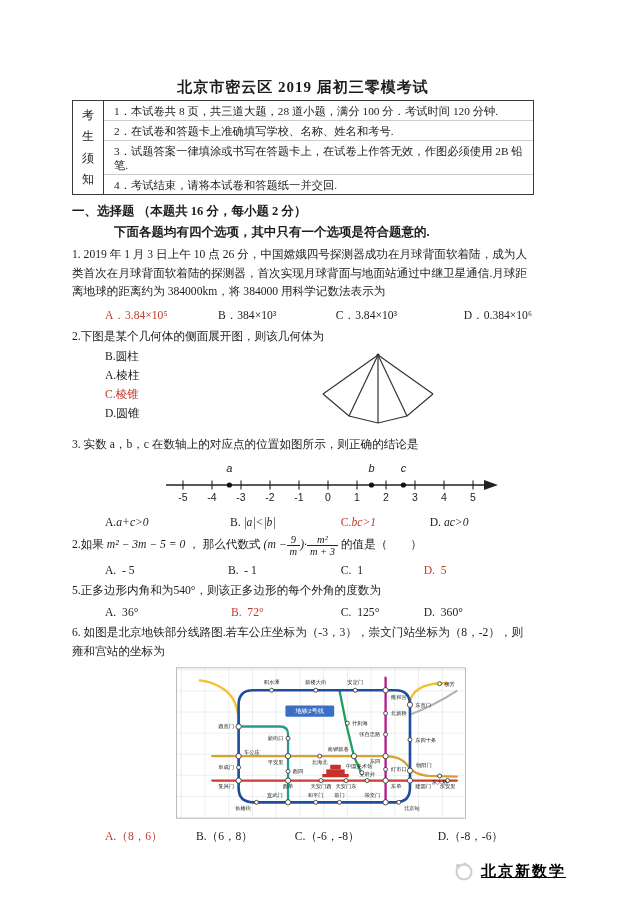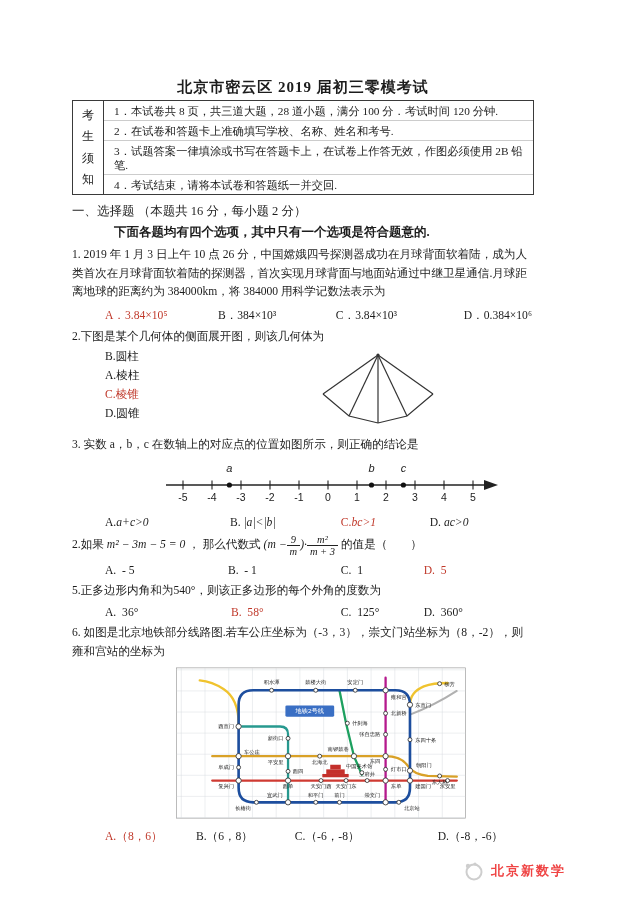--- a/index.html
+++ b/index.html
@@ -7,38 +7,38 @@
   .doc{position:relative;width:640px;height:905px;padding:78px 106px 0 72px;box-sizing:border-box;}
   .title{text-align:center;font-size:15px;font-weight:bold;letter-spacing:1px;}
   .subject-row{position:relative;text-align:center;margin-top:8px;height:34px;}
   .subject{font-size:22px;font-weight:bold;letter-spacing:9px;}
   .date{position:absolute;right:4px;bottom:2px;font-size:12.5px;letter-spacing:1px;}
   .notice{display:flex;border:1.6px solid #3a3a3a;margin-top:3px;}
   .notice-side{width:30px;border-right:1.5px solid #3a3a3a;display:flex;flex-direction:column;justify-content:space-around;align-items:center;font-size:12px;padding:4px 0;}
   .notice-items{flex:1;}
   .notice-item{font-size:11.3px;padding:2.5px 6px 2.5px 10px;border-bottom:1px solid #cccccc;line-height:14px;}
   .notice-item:last-child{border-bottom:none;}
-  .sec-head{font-weight:normal;font-size:12.5px;margin-top:8px;}
+  .sec-head{font-weight:bold;font-size:12.5px;margin-top:8px;}
   .sec-sub{font-weight:bold;font-size:12.5px;margin-top:4px;padding-left:42px;}
   .qtext{font-size:11.6px;line-height:18.5px;margin:5px 0 0 0;}
   .opts{font-size:11.6px;margin-top:6px;padding-left:33px;white-space:nowrap;}
   .opt{display:inline-block;}
   .red{color:#c0392b;}
   .math{font-style:italic;}
   .q2wrap{display:flex;margin-top:1px;}
   .q2opts{padding-left:33px;font-size:11.6px;line-height:19px;flex:1;}
   .fan-box{margin:2px 96px 0 0;}
   .nl-wrap{margin:3px 0 0 76px;}
   .frac{display:inline-block;vertical-align:-8px;text-align:center;font-size:10.5px;line-height:1.1;font-style:italic;}
   .frac .fn{display:block;border-bottom:1px solid #222;padding:0 3px;}
   .frac .fd{display:block;padding:0 3px;}
   .map-wrap{margin:6px 0 0 104px;}
   svg text{font-family:"Liberation Sans",sans-serif;}
   .wm{position:absolute;right:74px;top:860px;display:flex;align-items:center;gap:6px;}
-  .wm-text{font-family:"Liberation Sans",sans-serif;font-size:13px;font-weight:bold;letter-spacing:2px;color:#ef4444;}
+  .wm-text{font-family:"Liberation Sans",sans-serif;font-size:15px;font-weight:bold;letter-spacing:2px;color:#000000;text-decoration:underline;}
 </style>
 </head>
 <body>
 
 <div class="doc">
 
   <div class="title">北京市密云区 2019 届初三零模考试</div>
 
 
   <div class="notice">
@@ -142,21 +142,21 @@
   <div class="opts">
     <span class="opt" style="width:120px"><span>A.</span>&nbsp;&nbsp;<span>- 5</span></span>
     <span class="opt" style="width:110px"><span>B.</span>&nbsp;&nbsp;<span>- 1</span></span>
     <span class="opt" style="width:80px"><span>C.</span>&nbsp;&nbsp;<span>1</span></span>
     <span class="opt red"><span>D.</span>&nbsp;&nbsp;<span>5</span></span>
   </div>
 
   <p class="qtext">5.正多边形内角和为540°，则该正多边形的每个外角的度数为</p>
   <div class="opts">
     <span class="opt" style="width:123px"><span>A.</span>&nbsp;&nbsp;<span>36°</span></span>
-    <span class="opt red" style="width:107px"><span>B.</span>&nbsp;&nbsp;<span>58°</span></span>
+    <span class="opt red" style="width:107px"><span>B.</span>&nbsp;&nbsp;<span>72°</span></span>
     <span class="opt" style="width:80px"><span>C.</span>&nbsp;&nbsp;<span>125°</span></span>
     <span class="opt"><span>D.</span>&nbsp;&nbsp;<span>360°</span></span>
   </div>
 
   <p class="qtext">6. 如图是北京地铁部分线路图.若车公庄坐标为（-3，3），崇文门站坐标为（8，-2），则雍和宫站的坐标为</p>
   <div class="map-wrap">
     <svg width="290" height="152" viewBox="0 0 440 230">
         <rect x="1" y="1" width="438" height="228" fill="#ffffff" stroke="#999" stroke-width="1"></rect>
         <line x1="8" y1="1" x2="8" y2="229" stroke="#d6d9de" stroke-width="0.7"></line>
         <line x1="44" y1="1" x2="44" y2="229" stroke="#d6d9de" stroke-width="0.7"></line>

